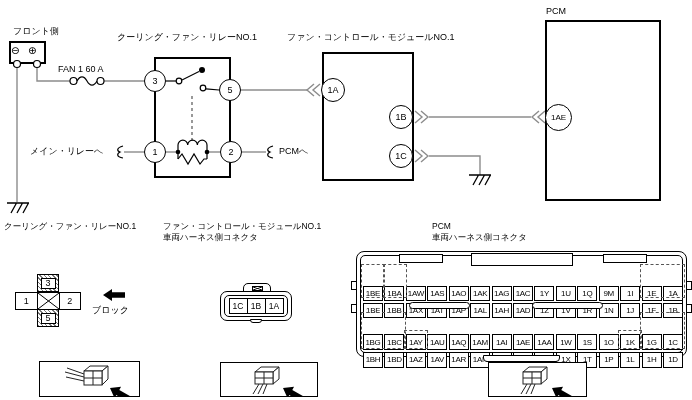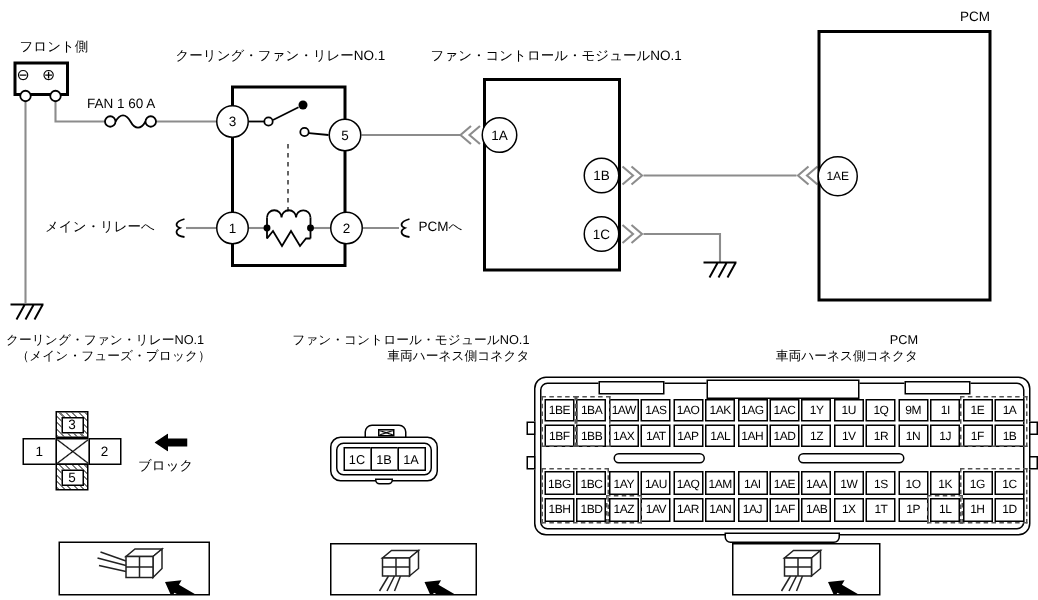--- a/index.html
+++ b/index.html
@@ -5,21 +5,21 @@
   * { margin:0; padding:0; box-sizing:border-box; }
   html,body { background:#fff; }
   #canvas {
     position:relative; width:692px; height:400px; background:#ffffff;
     font-family:"Liberation Sans","DejaVu Sans",sans-serif; color:#000;
     overflow:hidden;
   }
   svg.layer { position:absolute; left:0; top:0; }
   .lbl { position:absolute; font-size:9px; white-space:nowrap; line-height:11px; }
   .lbl-s { position:absolute; font-size:8.5px; white-space:nowrap; line-height:10px; }
-  .ctr { text-align:right; }
+  .ctr { text-align:left; }
   .term {
     position:absolute; border:1.4px solid #000; border-radius:50%;
     background:#fff; display:flex; align-items:center; justify-content:center;
     font-size:9px;
   }
   .cell {
     position:absolute; border:1.4px solid #000; background:#fff;
     display:flex; align-items:center; justify-content:center; font-size:9px;
   }
   .xmark {
@@ -31,21 +31,21 @@
     position:absolute; border:1px solid #000;
     background-image: repeating-linear-gradient(45deg, #777 0 1px, #fff 1px 3px);
   }
   .hatchframe .hf-in {
     position:absolute; inset:2.5px; border:1px solid #000; background:#fff;
     display:flex; align-items:center; justify-content:center; font-size:9px;
   }
   .rrect { position:absolute; border:1.4px solid #000; border-radius:8px; background:#fff; }
   .rrect-in { position:absolute; inset:3px; border:1px solid #000; border-radius:5px; }
   .tab { position:absolute; border:1px solid #000; background:#fff; }
-  .pgrid { position:absolute; display:grid; grid-template-columns:repeat(15,1fr); gap:1.5px; width:320px; }
+  .pgrid { position:absolute; display:grid; grid-template-columns:repeat(15,1fr); gap:1.5px; width:320px;margin-top:20px; }
   .pcell {
     border:1px solid #000; background:#fff; display:flex; align-items:center;
     justify-content:center; font-size:8px; letter-spacing:-0.3px;
   }
   .slot { position:absolute; border:1px solid #000; border-radius:4px; background:#fff; }
   .bump { position:absolute; border:1px solid #000; background:#fff; }
   .hgroup { position:absolute; border:1px dashed #555; pointer-events:none; }
   .photo { position:absolute; border:1px solid #000; background:#fff; }
   .mcell {
     width:19px; height:16px; border:1px solid #000; margin-left:-1px;
@@ -145,21 +145,20 @@
   <div class="term" style="left:144px; top:70px; width:22px; height:22px;">3</div>
   <div class="term" style="left:219px; top:79px; width:22px; height:22px;">5</div>
   <div class="term" style="left:144px; top:141px; width:22px; height:22px;">1</div>
   <div class="term" style="left:220px; top:141px; width:22px; height:22px;">2</div>
   <div class="term" style="left:321px; top:78px; width:24px; height:24px;">1A</div>
   <div class="term" style="left:389px; top:105px; width:24px; height:24px;">1B</div>
   <div class="term" style="left:389px; top:144px; width:24px; height:24px;">1C</div>
   <div class="term" style="left:545px; top:104px; width:27px; height:27px; font-size:8px;">1AE</div>
 
   <div class="lbl-s" style="left:4px; top:221px;">クーリング・ファン・リレーNO.1</div>
-  <div class="lbl-s" style="left:11px; top:232px;">（メイン・フューズ・ブロック）</div>
   <div class="lbl-s ctr" style="left:163px; top:221px; width:190px;">ファン・コントロール・モジュールNO.1</div>
   <div class="lbl-s ctr" style="left:163px; top:232px; width:190px;">車両ハーネス側コネクタ</div>
   <div class="lbl-s ctr" style="left:432px; top:221px; width:180px;">PCM</div>
   <div class="lbl-s ctr" style="left:432px; top:232px; width:180px;">車両ハーネス側コネクタ</div>
 
   <div>
     <div class="hatchframe" style="left:37px; top:274px; width:22px; height:18px;">
       <div class="hf-in">3</div>
     </div>
     <div class="cell" style="left:15px; top:291.5px; width:22.5px; height:18px;">1</div>

